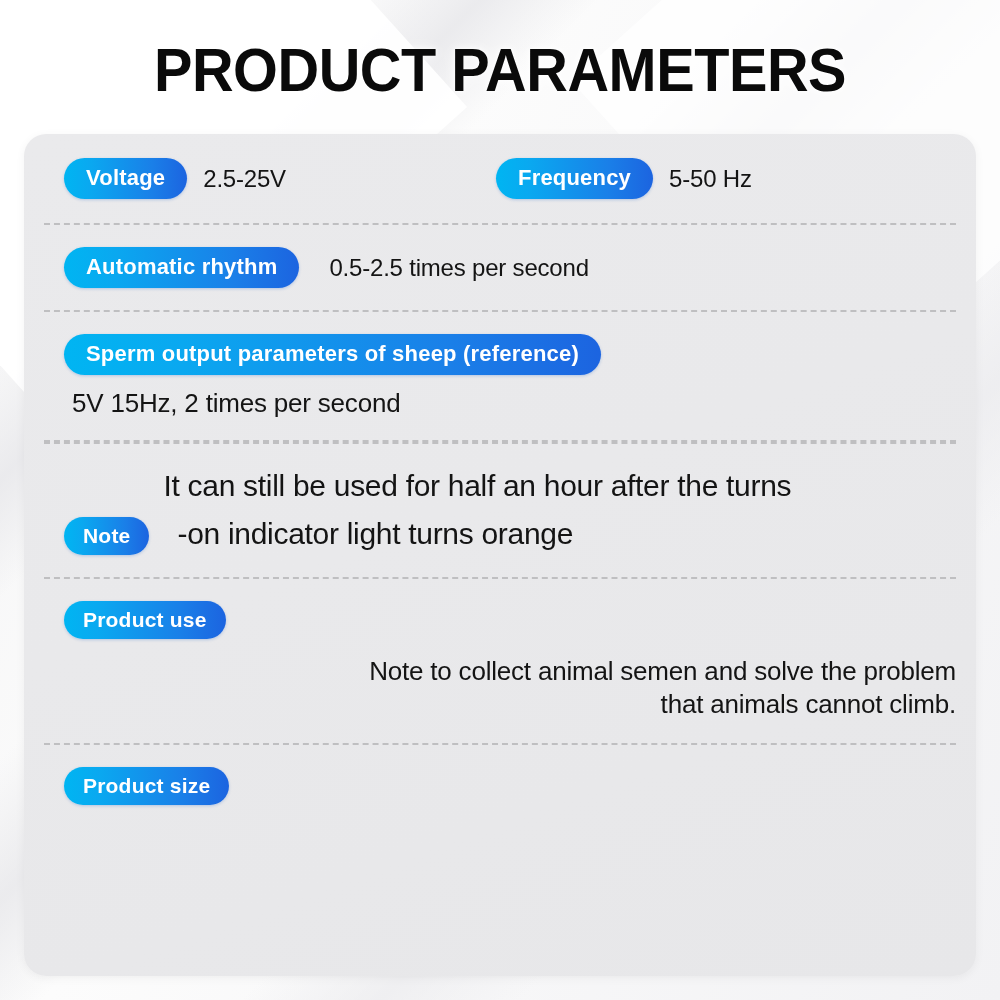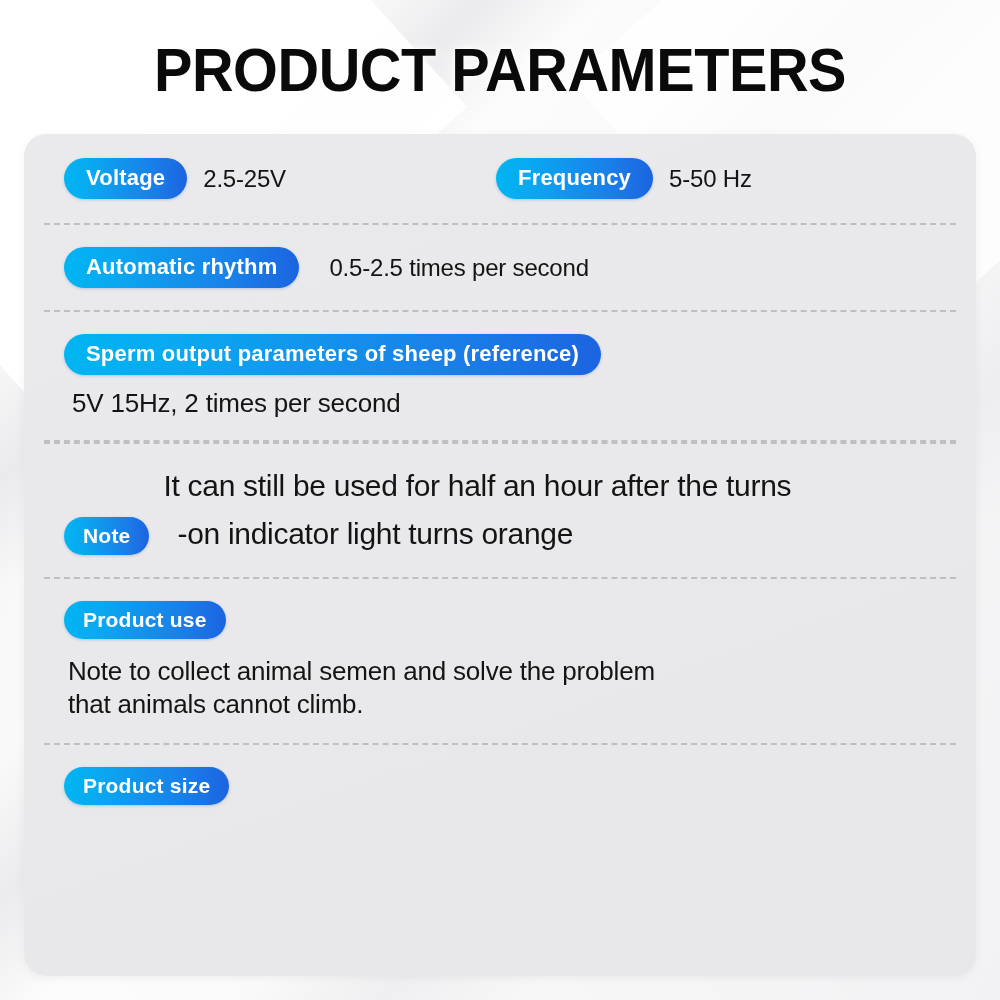--- a/index.html
+++ b/index.html
@@ -142,21 +142,21 @@
   .col-frequency { display: flex; align-items: center; gap: 16px; justify-content: space-between; }
 
   #div-1 { margin-top: 24px; }
   #row-rhythm { padding-top: 22px; padding-bottom: 22px; }
   #row-sperm  { padding-top: 22px; padding-bottom: 20px; }
   #row-sperm .sperm-value { margin-top: 12px; padding-left: 8px; }
   #row-charge { padding-top: 24px; padding-bottom: 24px; }
   #row-note   { padding-top: 22px; padding-bottom: 22px; }
   #row-note .row-line { align-items: flex-end; gap: 14px; }
   #row-note .pill { margin-top: 4px; }
-  #row-use    { padding-top: 22px; padding-bottom: 22px; }
+  #row-use    { padding-top: 22px; padding-bottom: 22px; text-align: right; }
   #row-use .use-value { margin-top: 16px; padding-left: 4px; }
   #row-size   { padding-top: 22px; }
   #row-size .size-value { margin-top: 12px; padding-left: 4px; }
 </style>
 </head>
 <body>
 
 <div id="bg-texture"></div>
 <div id="bg-wedge-left"></div>
 <div id="bg-wedge-right"></div>

